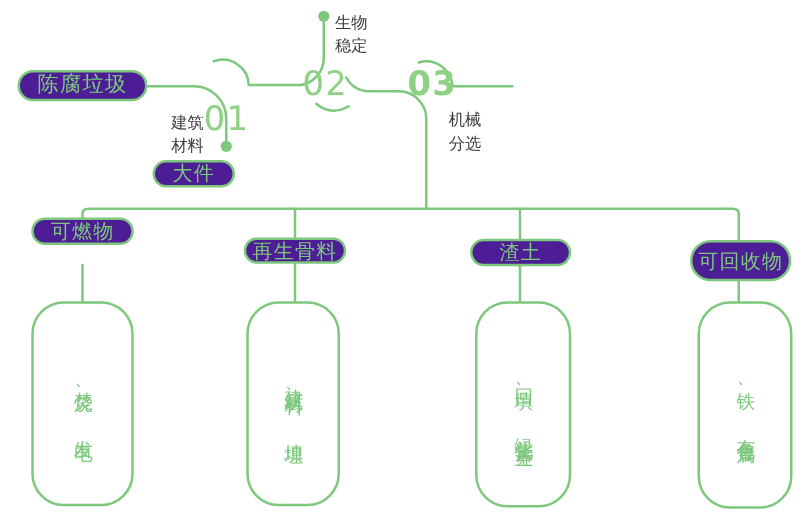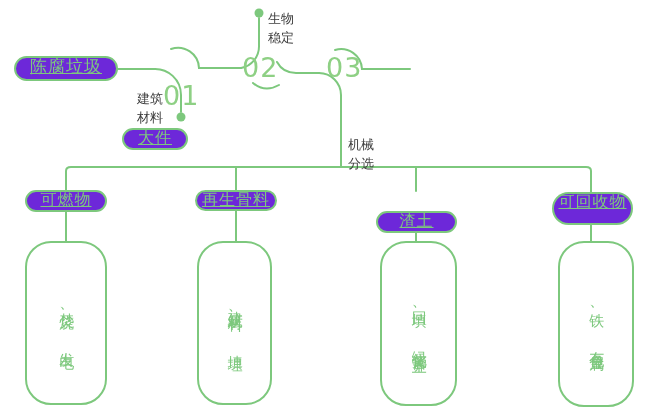--- a/index.html
+++ b/index.html
@@ -9,50 +9,49 @@
   }
   html,body{margin:0;padding:0;background:#fff;}
   body{font-family:"DejaVu Sans","Liberation Sans",sans-serif;}
   #canvas{position:relative;width:648px;height:416px;background:#fff;overflow:hidden;}
   svg.lines{position:absolute;left:0;top:0;}
   .pill{
     position:absolute;
     border:2px solid var(--green);
     border-radius:999px;
     color:var(--green);
-    background:#6d28d9;
-    display:flex;justify-content:center;
+    background:#4c1d95;
+    display:flex;align-items:center;justify-content:center;
     font-size:16px;letter-spacing:1px;line-height:1;
     box-sizing:border-box;
-    text-decoration:underline;
   }
   .pill.source{left:14px;top:56px;width:104px;height:25px;font-size:17px;}
   .pill.output{left:122px;top:128px;width:66px;height:22px;}
-  .pill.cat1{left:25px;top:190px;width:82px;height:22px;}
+  .pill.cat1{left:25px;top:174px;width:82px;height:22px;}
   .pill.cat2{left:195px;top:190px;width:82px;height:21px;}
-  .pill.cat3{left:376px;top:191px;width:81px;height:22px;margin-top:20px;}
+  .pill.cat3{left:376px;top:191px;width:81px;height:22px;}
   .pill.cat4{left:552px;top:192px;width:81px;height:33px;}
   .stepnum{
     position:absolute;top:54px;
     color:var(--green-num);
     font-size:27px;font-weight:400;letter-spacing:1px;line-height:1;
   }
   .stepnum.n1{left:163px;margin-top:28px;}
   .stepnum.n2{left:242px;}
-  .stepnum.n3{left:326px;}
+  .stepnum.n3{left:326px;font-weight:bold;}
   .dlabel{
     position:absolute;
     color:var(--dark);
     font-size:13px;line-height:19px;
     width:29px;word-break:break-all;
     font-weight:400;
   }
   .dlabel.bio{left:268px;top:9px;}
   .dlabel.bulky{left:137px;top:89px;}
-  .dlabel.mech{left:348px;top:87px;margin-top:48px;}
+  .dlabel.mech{left:359px;top:87px;}
   .tallbox{
     position:absolute;
     border:2px solid var(--green);
     border-radius:26px;
     box-sizing:border-box;
     display:flex;align-items:center;justify-content:center;
     background:#fff;
   }
   .tallbox.b1{left:25px;top:241px;width:82px;height:164px;}
   .tallbox.b2{left:197px;top:241px;width:75px;height:164px;}

